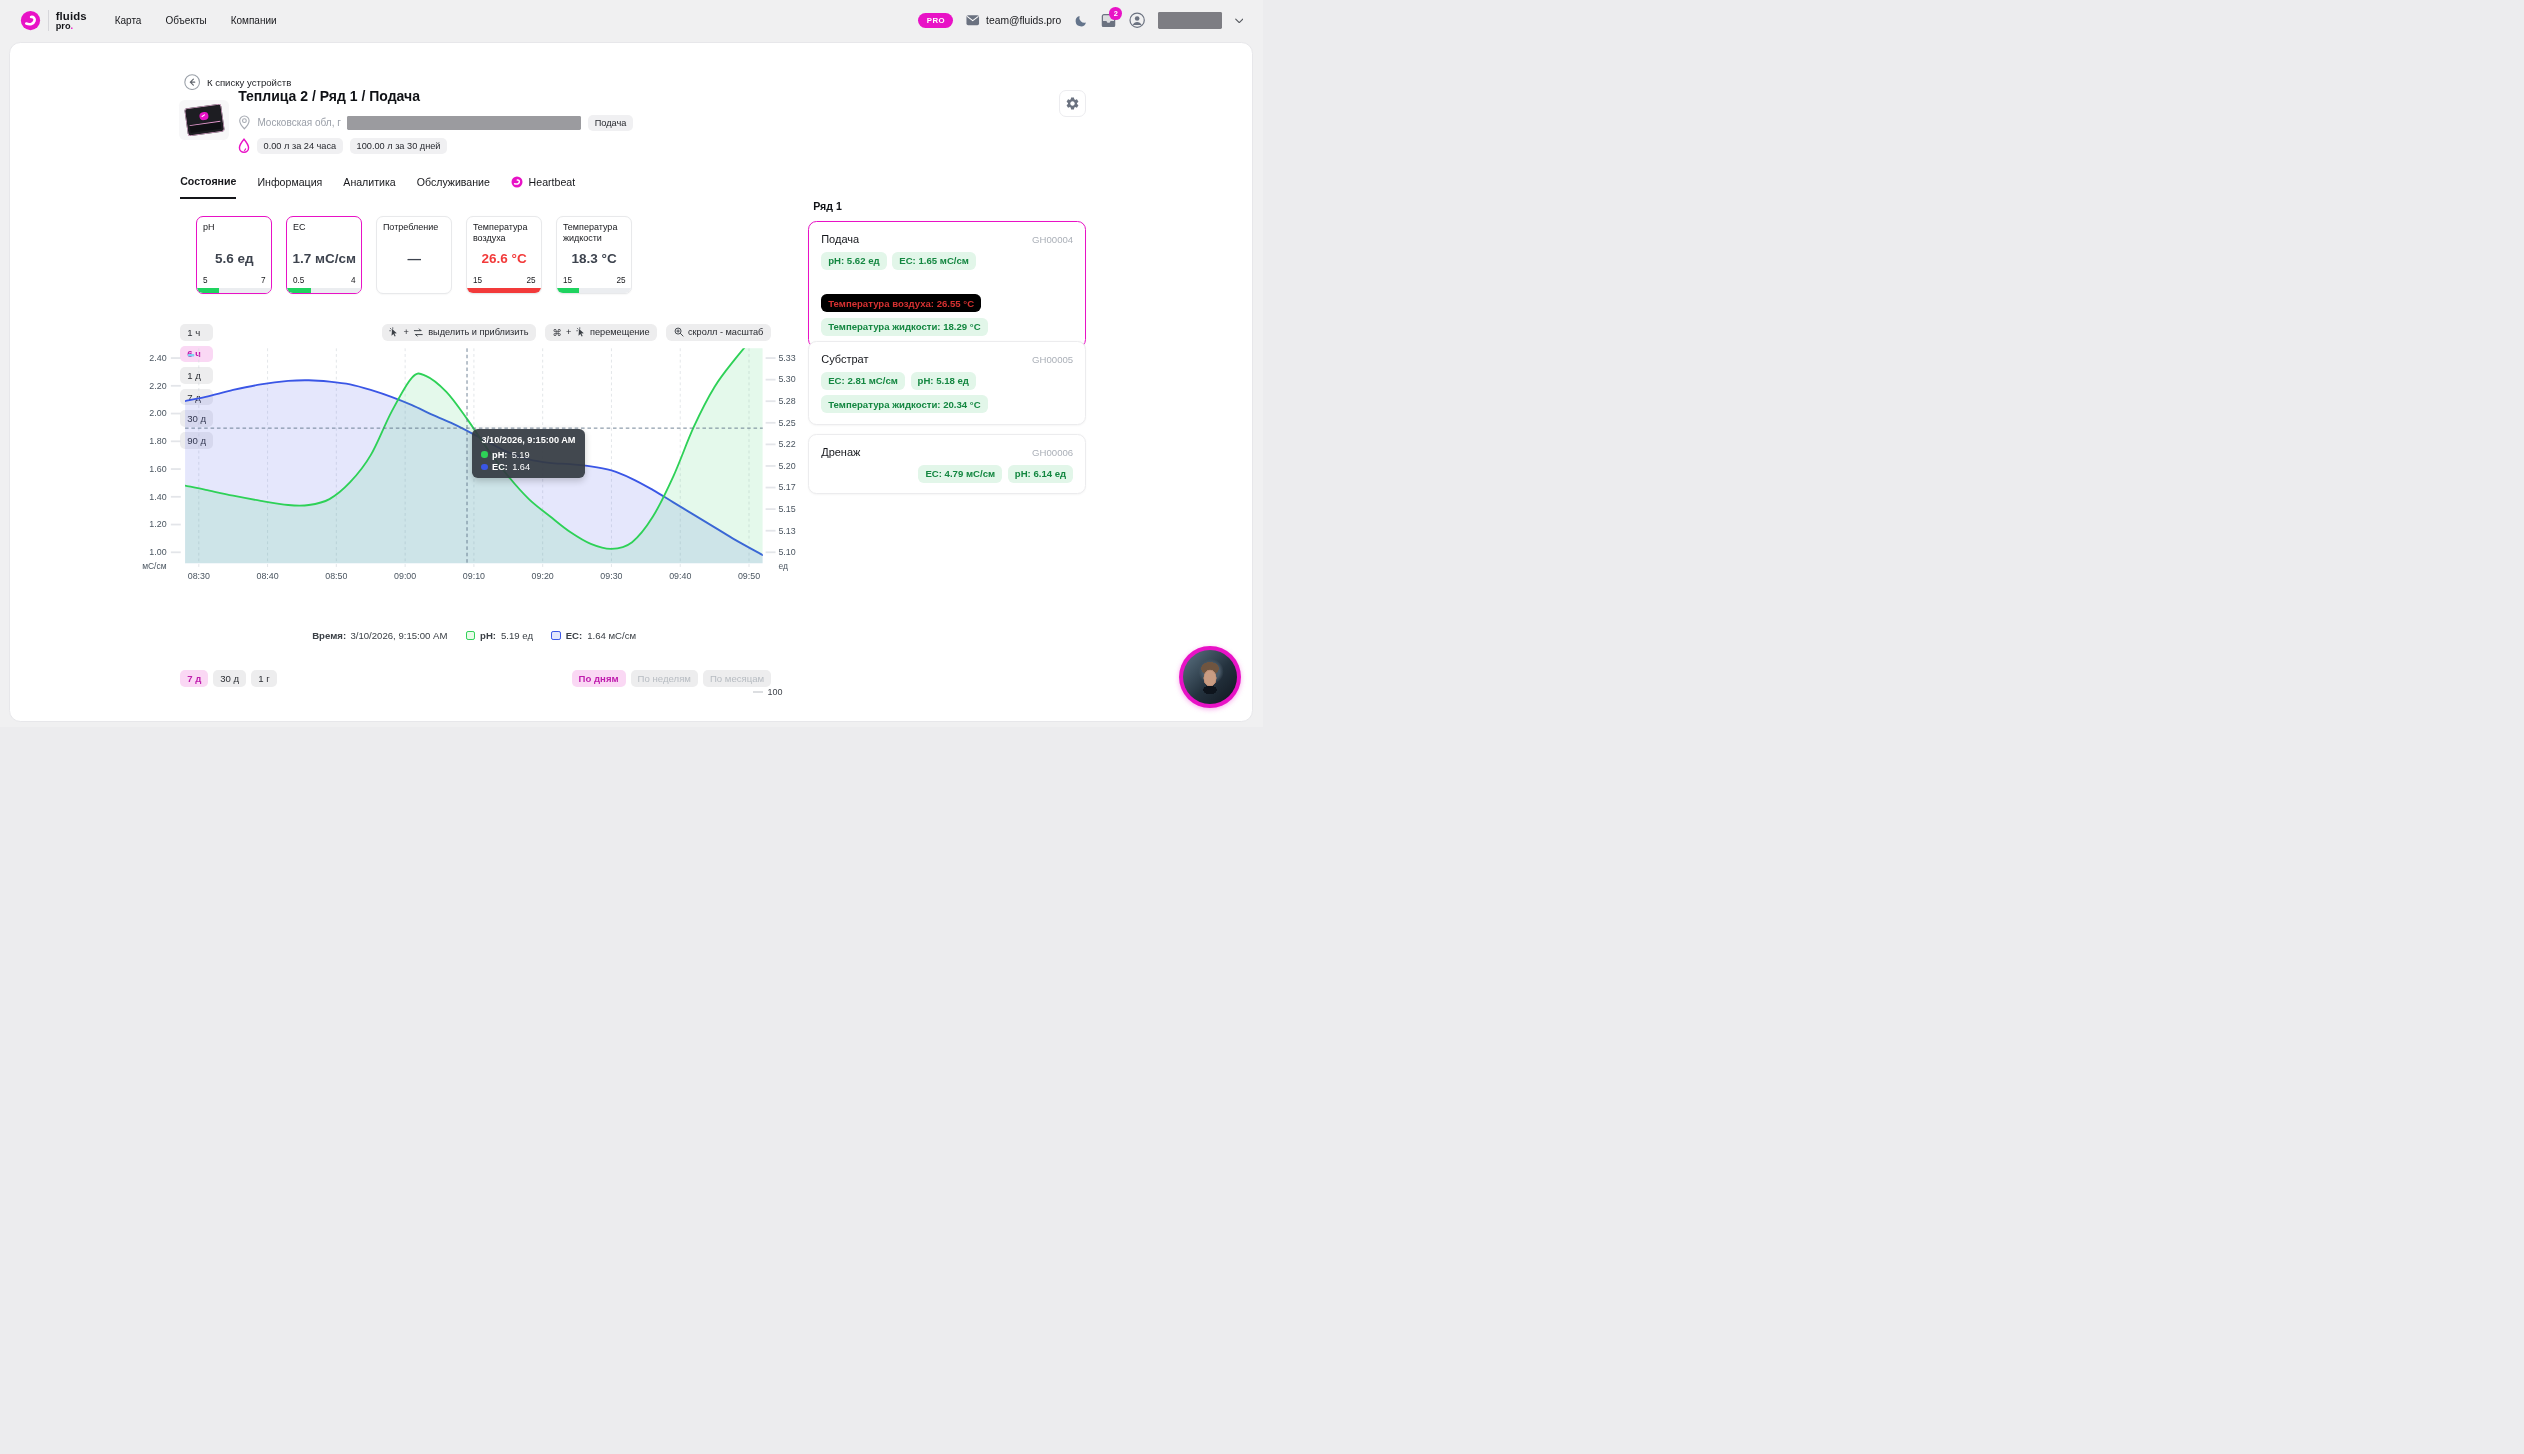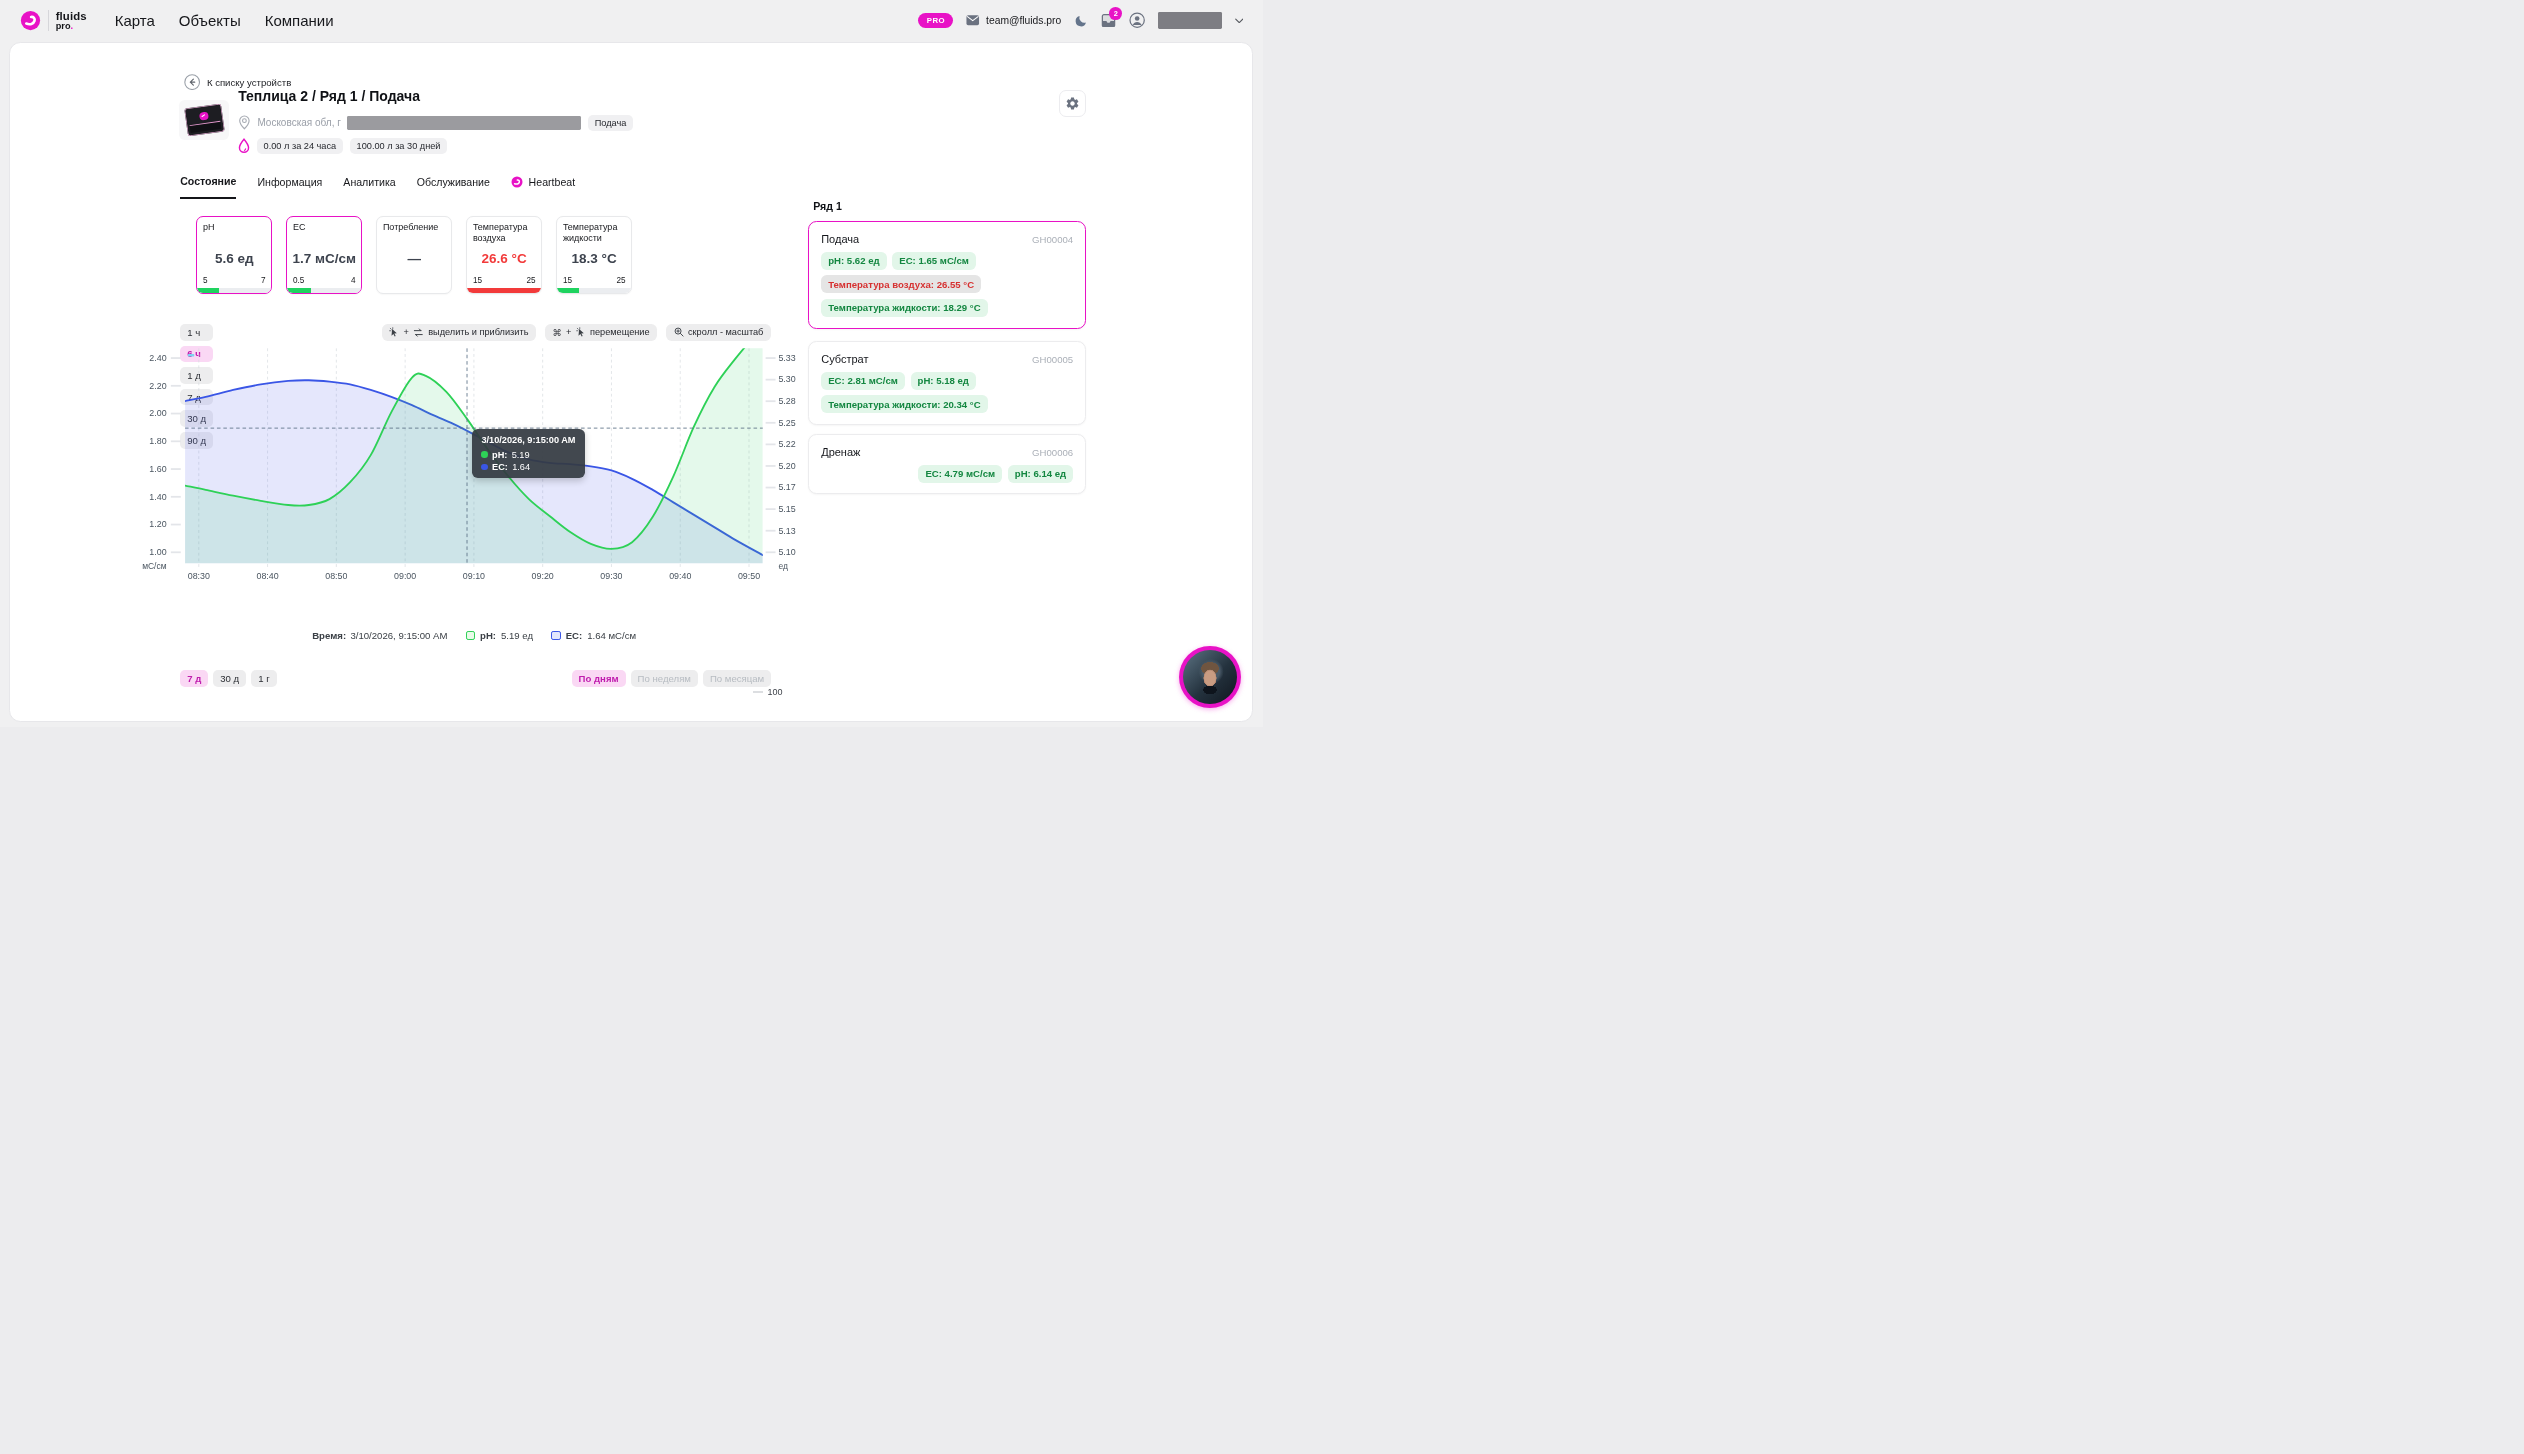--- a/index.html
+++ b/index.html
@@ -9,21 +9,21 @@
 
   
   .nav { position:absolute; left:0; top:0; right:0; height:41px; display:flex; align-items:center; padding:0 20px; }
   .brand { display:flex; align-items:center; gap:7px; cursor:pointer; }
   .brand-divider { width:0.7px; height:21px; background:#d6d6da; }
   .brand-text { line-height:10px; }
   .brand-name { font-size:11.4px; font-weight:700; color:#141519; letter-spacing:0.1px; }
   .brand-sub { font-size:9.2px; font-weight:700; color:#141519; }
   .brand-sub .dot { color:#e812c6; }
   .nav-links { display:flex; gap:24px; margin-left:28px; }
-  .nav-link { font-size:15px; color:#17181c; cursor:pointer;text-align:right; }
+  .nav-link { font-size:10px; color:#17181c; cursor:pointer;text-align:right; }
   .nav-right { margin-left:auto; display:flex; align-items:center; gap:12.8px; }
   .pro-pill { background:#e812c6; color:#fff; font-size:7.8px; font-weight:800; letter-spacing:0.4px; padding:2.8px 8.5px; border-radius:7.8px; }
   .mail-group { display:flex; align-items:center; gap:6.4px; cursor:pointer; }
   .mail-text { font-size:10.3px; color:#17181c; }
   .icon-btn { position:relative; display:flex; align-items:center; justify-content:center; cursor:pointer; }
   .tray-badge { position:absolute; top:-6.4px; right:-6.4px; min-width:12.8px; height:12.8px; border-radius:6.4px; background:#e812c6; color:#fff; font-size:7.4px; font-weight:800; display:flex; align-items:center; justify-content:center; padding:0 2.8px; }
   .redacted-user { width:64px; height:17px; background:#7d7d83; border-radius:1.4px; }
 
   
   .card-main { position:absolute; left:9.2px; top:42px; width:1244px; height:680px; background:#fff; border:0.7px solid #e7e7ea; border-radius:11.4px; }
@@ -97,21 +97,21 @@
   .sb-title { position:absolute; left:803px; top:157px; font-size:10.6px; font-weight:700; color:#101217; }
   .dev-card { position:absolute; left:798px; width:278px; background:#fff; border:0.7px solid #ececee; border-radius:8.5px; padding:10.6px 12px; box-shadow:0 0.7px 2.1px rgba(20,20,30,.04); cursor:pointer; }
   .dev-card.selected { border:1.4px solid #e812c6; }
   .dev-head { display:flex; justify-content:space-between; align-items:baseline; margin-bottom:7px; }
   .dev-name { font-size:11px; font-weight:500; color:#15171c; }
   .dev-code { font-size:9.6px; color:#abb0b8; }
   .dev-badges { display:flex; flex-wrap:wrap; gap:5.7px; }
   .dev-badges.right { justify-content:flex-end; }
   .badge { border-radius:5.7px; padding:3.5px 7px; font-size:9.6px; font-weight:600; white-space:nowrap; }
   .badge.ok { background:#e2f6e9; color:#148741; }
-  .badge.alert { background:#e5e5e5; color:#d63131; }
+  .badge.alert { background:#000000; color:#d63131;margin-top:19px; }
 
   
   .assistant { position:absolute; left:1169px; top:603px; width:62px; height:62px; border-radius:50%; background:#e812c6; display:flex; align-items:center; justify-content:center; cursor:pointer; box-shadow:0 1.4px 5.7px rgba(232,18,198,.35); }
   .assistant-img { width:54px; height:54px; border-radius:50%;
     background:
       radial-gradient(ellipse 11.4px 7px at 50% 74%, #0e141c 0 60%, transparent 61%),
       radial-gradient(ellipse 9.2px 12px at 50% 52%, #c99c82 0 58%, #b0826b 70%, transparent 72%),
       radial-gradient(ellipse 14px 10px at 50% 34%, #6f5540 0 62%, transparent 64%),
       radial-gradient(ellipse 21px 21px at 52% 40%, #4a5a68 0 40%, transparent 60%),
       linear-gradient(135deg, #5d7484 0%, #24323e 55%, #10161e 100%);

